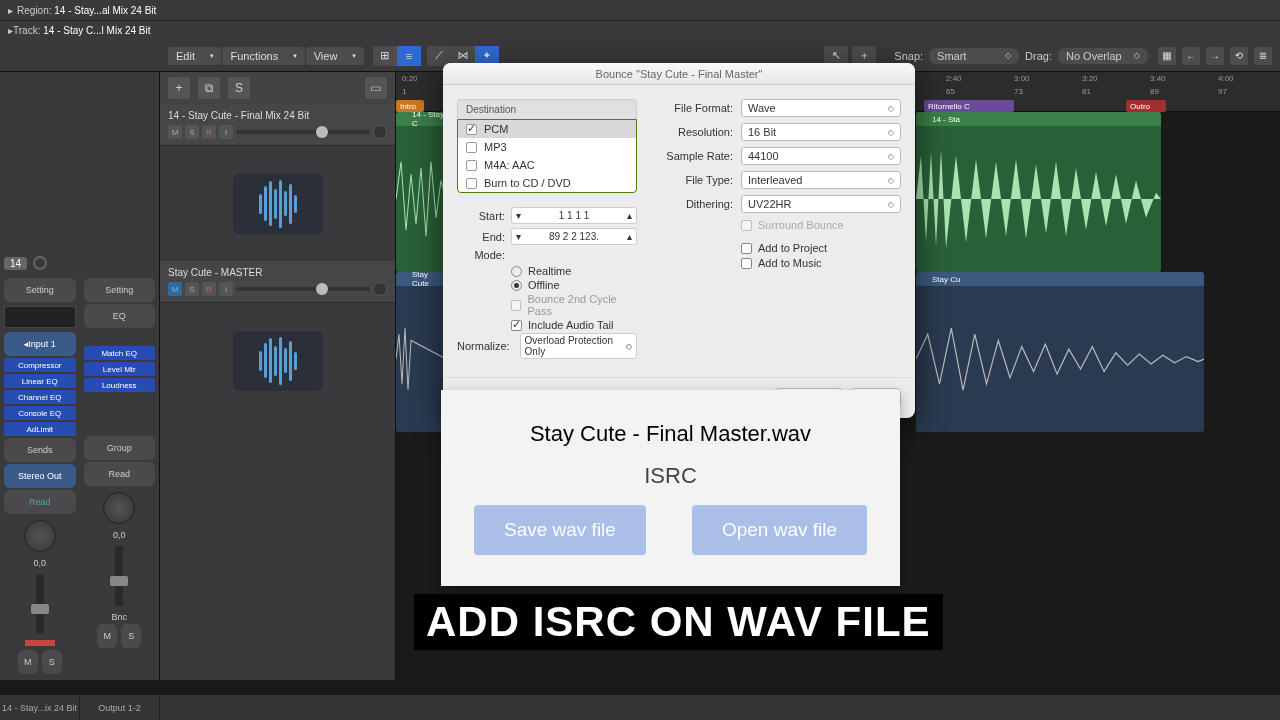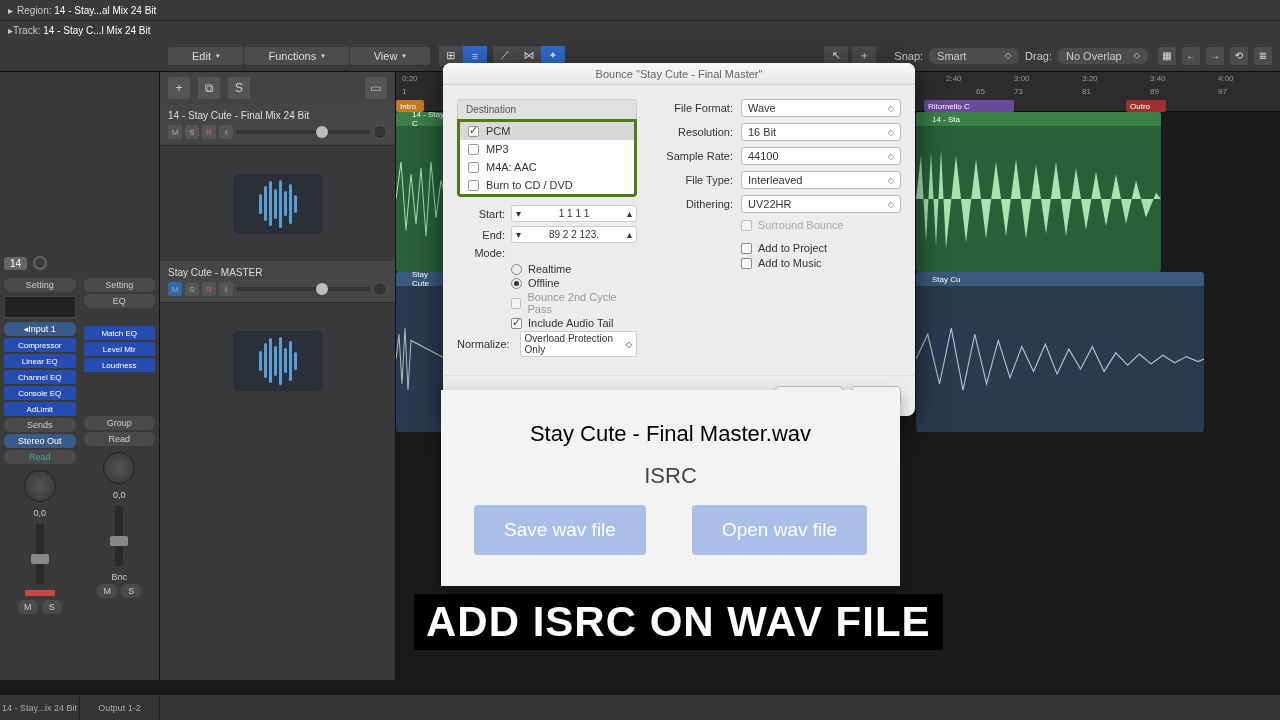--- a/index.html
+++ b/index.html
@@ -1,36 +1,36 @@
 <!DOCTYPE html>
 <html><head>
 <meta charset="utf-8">
 <style>
 *{margin:0;padding:0;box-sizing:border-box;font-family:-apple-system,"Helvetica Neue",Arial,sans-serif;-webkit-font-smoothing:antialiased}
 body{width:1280px;height:720px;background:#1a1a1a;overflow:hidden;position:relative}
 .top-bar{height:20px;background:#3a3a3d;display:flex;align-items:center;padding:0 8px;font-size:10px;color:#ccc}
 .top-bar .chev{margin-right:4px}
 .top-bar-row{height:20px;background:#3a3a3d;display:flex;align-items:center;padding:0 8px;font-size:10px;color:#ccc;border-top:1px solid #222}
 .toolbar{height:32px;background:#39393b;display:flex;align-items:center;padding:0 8px;font-size:11px;color:#ddd;border-bottom:1px solid #111}
-.tool-btn{padding:3px 24px;margin-right:1px;background:#4c4c4e;border-radius:3px;cursor:pointer;display:flex;align-items:center;gap:5px}
+.tool-btn{padding:3px 8px;margin-right:1px;background:#4c4c4e;border-radius:3px;cursor:pointer;display:flex;align-items:center;gap:15px}
 .tool-btn .car{font-size:7px}
 .tool-sp{flex:1}
 .view-icons{display:flex;gap:0;margin-left:8px}
 .vi{width:24px;height:20px;background:#4c4c4e;display:flex;align-items:center;justify-content:center;font-size:11px;cursor:pointer}
 .vi.active{background:#2f6ad3}
 .snap-area{display:flex;align-items:center;gap:6px;font-size:11px;color:#ccc}
 .snap-sel{background:#4c4c4e;padding:2px 8px;border-radius:7px;min-width:90px;font-size:11px;display:flex;justify-content:space-between;align-items:center}
 .right-icons{display:flex;gap:6px;margin-left:10px}
 .ri{width:18px;height:18px;background:#4c4c4e;border-radius:2px;display:flex;align-items:center;justify-content:center;font-size:10px;cursor:pointer}
 
 .main{display:flex;height:608px}
 .left-col{width:160px;background:#3a3a3d;border-right:1px solid #111;display:flex;flex-direction:column}
 .insp{flex:1;display:flex;font-size:9px;color:#ccc}
 .insp-c{width:50%;padding:4px;display:flex;flex-direction:column;align-items:center;gap:2px}
-.sbox{width:100%;height:14px;background:#4a4a4d;border-radius:6px;display:flex;align-items:center;justify-content:center;font-size:9px}
+.sbox{width:100%;height:24px;background:#4a4a4d;border-radius:6px;display:flex;align-items:center;justify-content:center;font-size:9px}
 .bluebox{width:100%;height:14px;background:#274db3;border-radius:2px;display:flex;align-items:center;justify-content:center;font-size:8px;color:#fff}
 .knob{width:32px;height:32px;border-radius:50%;background:radial-gradient(#555,#333);border:1px solid #222;margin:4px auto}
 .green{color:#4a9}
 .fader{width:8px;height:60px;background:#2a2a2a;margin:4px auto;position:relative}
 .fader::after{content:"";position:absolute;left:-5px;top:30px;width:18px;height:10px;background:#888;border-radius:2px}
 
 .track-col{width:236px;background:#39393b;border-right:1px solid #111}
 .th-bar{height:32px;background:#434346;display:flex;align-items:center;padding:0 8px;gap:8px}
 .th-btn{width:22px;height:22px;background:#555;border-radius:3px;display:flex;align-items:center;justify-content:center;color:#ccc;font-size:12px;cursor:pointer}
 .track-header{padding:6px 8px;background:#464649;border-bottom:1px solid #2a2a2a}
@@ -66,26 +66,26 @@
 .ar-blue .ar-hdr{background:#3a5a80}
 .ar-wave{height:calc(100% - 14px);position:relative;display:flex;align-items:center}
 .wf{width:100%;height:85%}
 
 
 .bounce-dlg{position:absolute;left:443px;top:63px;width:472px;background:#ececec;border-radius:8px;box-shadow:0 8px 30px rgba(0,0,0,.6);font-size:11px;color:#333}
 .bounce-title{height:22px;display:flex;align-items:center;justify-content:center;font-size:11px;color:#666;background:linear-gradient(#f8f8f8,#e8e8e8);border-radius:8px 8px 0 0;border-bottom:1px solid #ccc}
 .bounce-body{padding:14px;display:flex;gap:18px}
 .dest-panel{width:180px}
 .dest-hdr{background:#e0e0e0;padding:4px 8px;font-size:10px;color:#555;border:1px solid #ccc;border-bottom:none;border-radius:4px 4px 0 0}
-.dest-list{border:3px solid #4d7c0f;border-radius:0 0 4px 4px;background:#fff}
+.dest-list{border:1px solid #4d7c0f;border-radius:0 0 4px 4px;background:#fff}
 .dest-item{padding:3px 8px 3px 26px;font-size:11px;position:relative;cursor:pointer}
 .dest-item.sel{background:#d8d8d8}
 .dest-item .chk{position:absolute;left:8px;top:4px;width:11px;height:11px;border:1px solid #999;border-radius:2px;background:#fff}
 .dest-item .chk.on::after{content:"✓";position:absolute;top:-3px;left:0;font-size:11px}
-.time-rows{margin-top:8px}
+.time-rows{margin-top:14px}
 .trow{display:flex;align-items:center;margin-bottom:4px;font-size:11px}
 .trow .lbl{width:48px;text-align:right;margin-right:6px}
 .trow .val{flex:1;background:#fff;border:1px solid #ccc;border-radius:3px;padding:2px 4px;font-size:10px;text-align:right;display:flex;justify-content:space-between}
 .radio-row{display:flex;align-items:center;margin-left:54px;margin-bottom:2px;font-size:11px;gap:6px}
 .radio{width:11px;height:11px;border:1px solid #888;border-radius:50%;position:relative}
 .radio.on::after{content:"";position:absolute;width:5px;height:5px;background:#333;border-radius:50%;top:2px;left:2px}
 .cbx{width:11px;height:11px;border:1px solid #888;display:inline-block;margin-right:6px;position:relative;border-radius:2px;background:#fff}
 .cbx.on::after{content:"✓";position:absolute;top:-3px;left:0;font-size:11px}
 .cbx.dis{opacity:.45}
 .chk-row{margin-left:54px;margin-bottom:2px;font-size:11px;display:flex;align-items:center}
@@ -311,21 +311,21 @@
         </div>
       <div class="ruler-bar" id="ruler-bar">
           <span style="left: 6px;">1</span>
           <span style="left: 74px;">9</span>
           <span style="left: 142px;">17</span>
           <span style="left: 210px;">25</span>
           <span style="left: 278px;">33</span>
           <span style="left: 346px;">41</span>
           <span style="left: 414px;">49</span>
           <span style="left: 482px;">57</span>
-          <span style="left: 580px;">65</span>
+          <span style="left: 550px;">65</span>
           <span style="left: 618px;">73</span>
           <span style="left: 686px;">81</span>
           <span style="left: 754px;">89</span>
           <span style="left: 822px;">97</span>
         </div>
       <div class="region-strip">
         <div class="region rg-orange" style="left:0;width:28px">Intro</div>
         <div class="region rg-purple" style="left:528px;width:90px">Ritornello C</div>
         <div class="region rg-red" style="left:730px;width:40px">Outro</div>
       </div>

